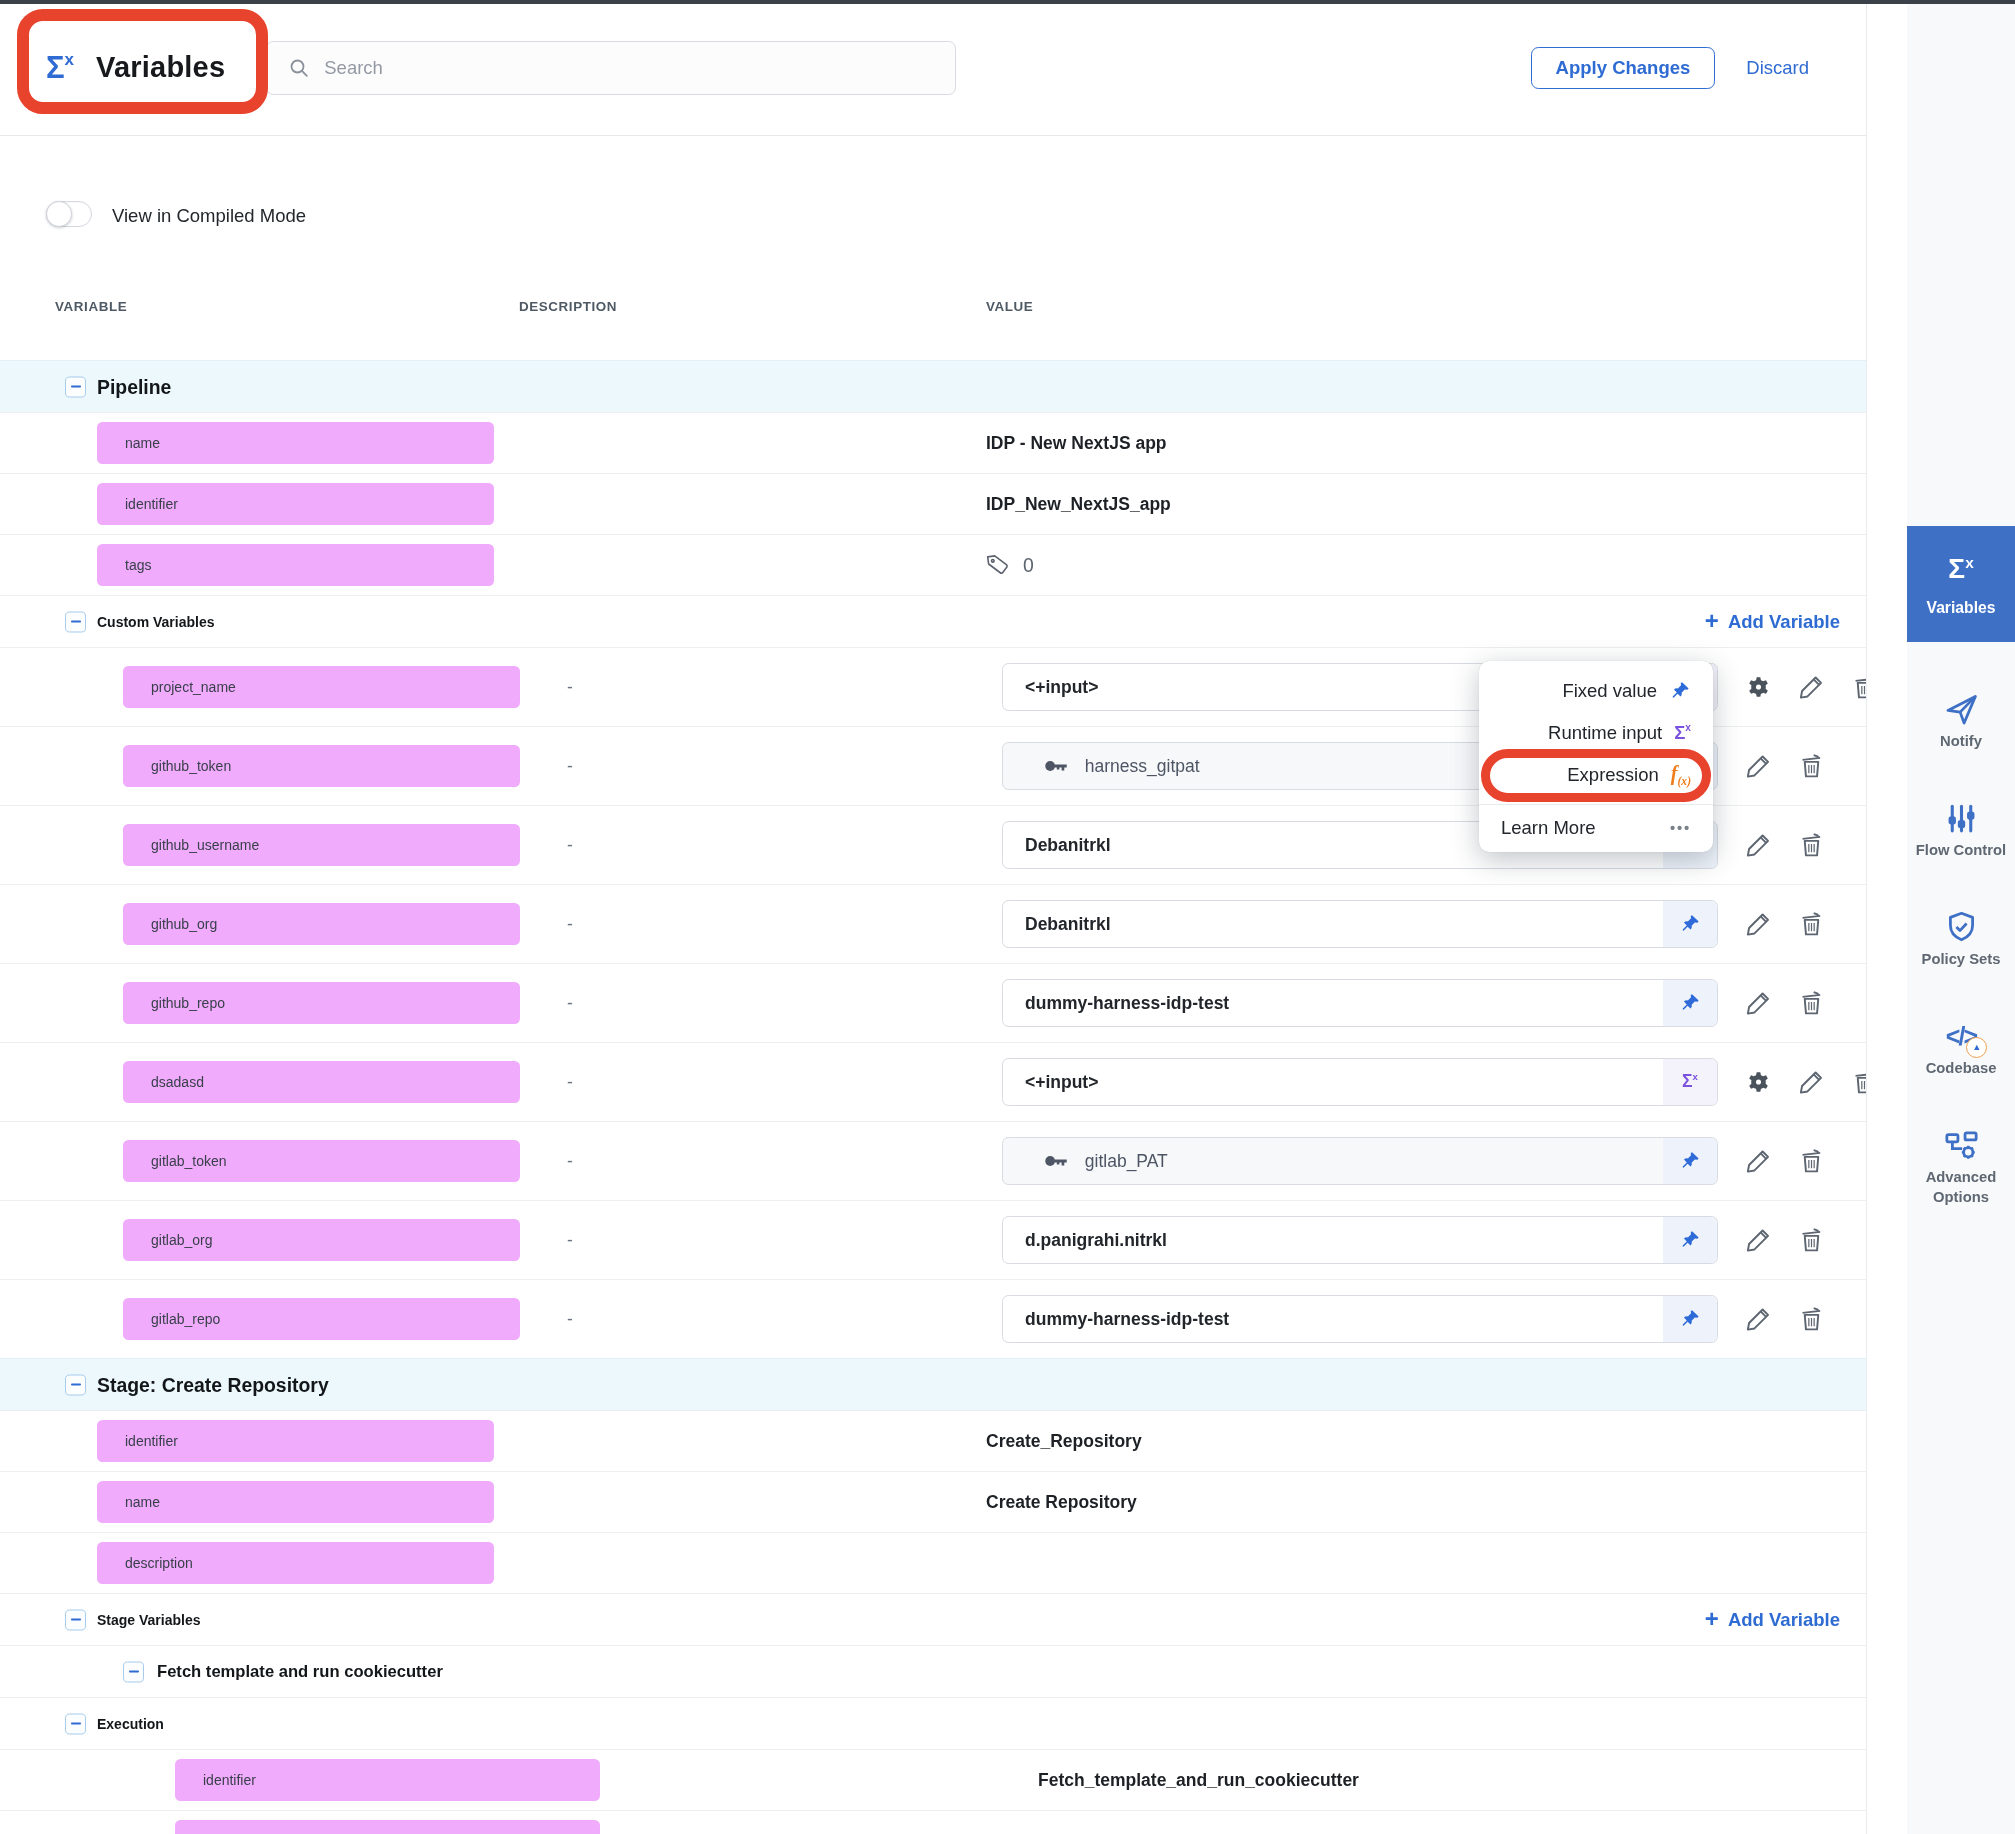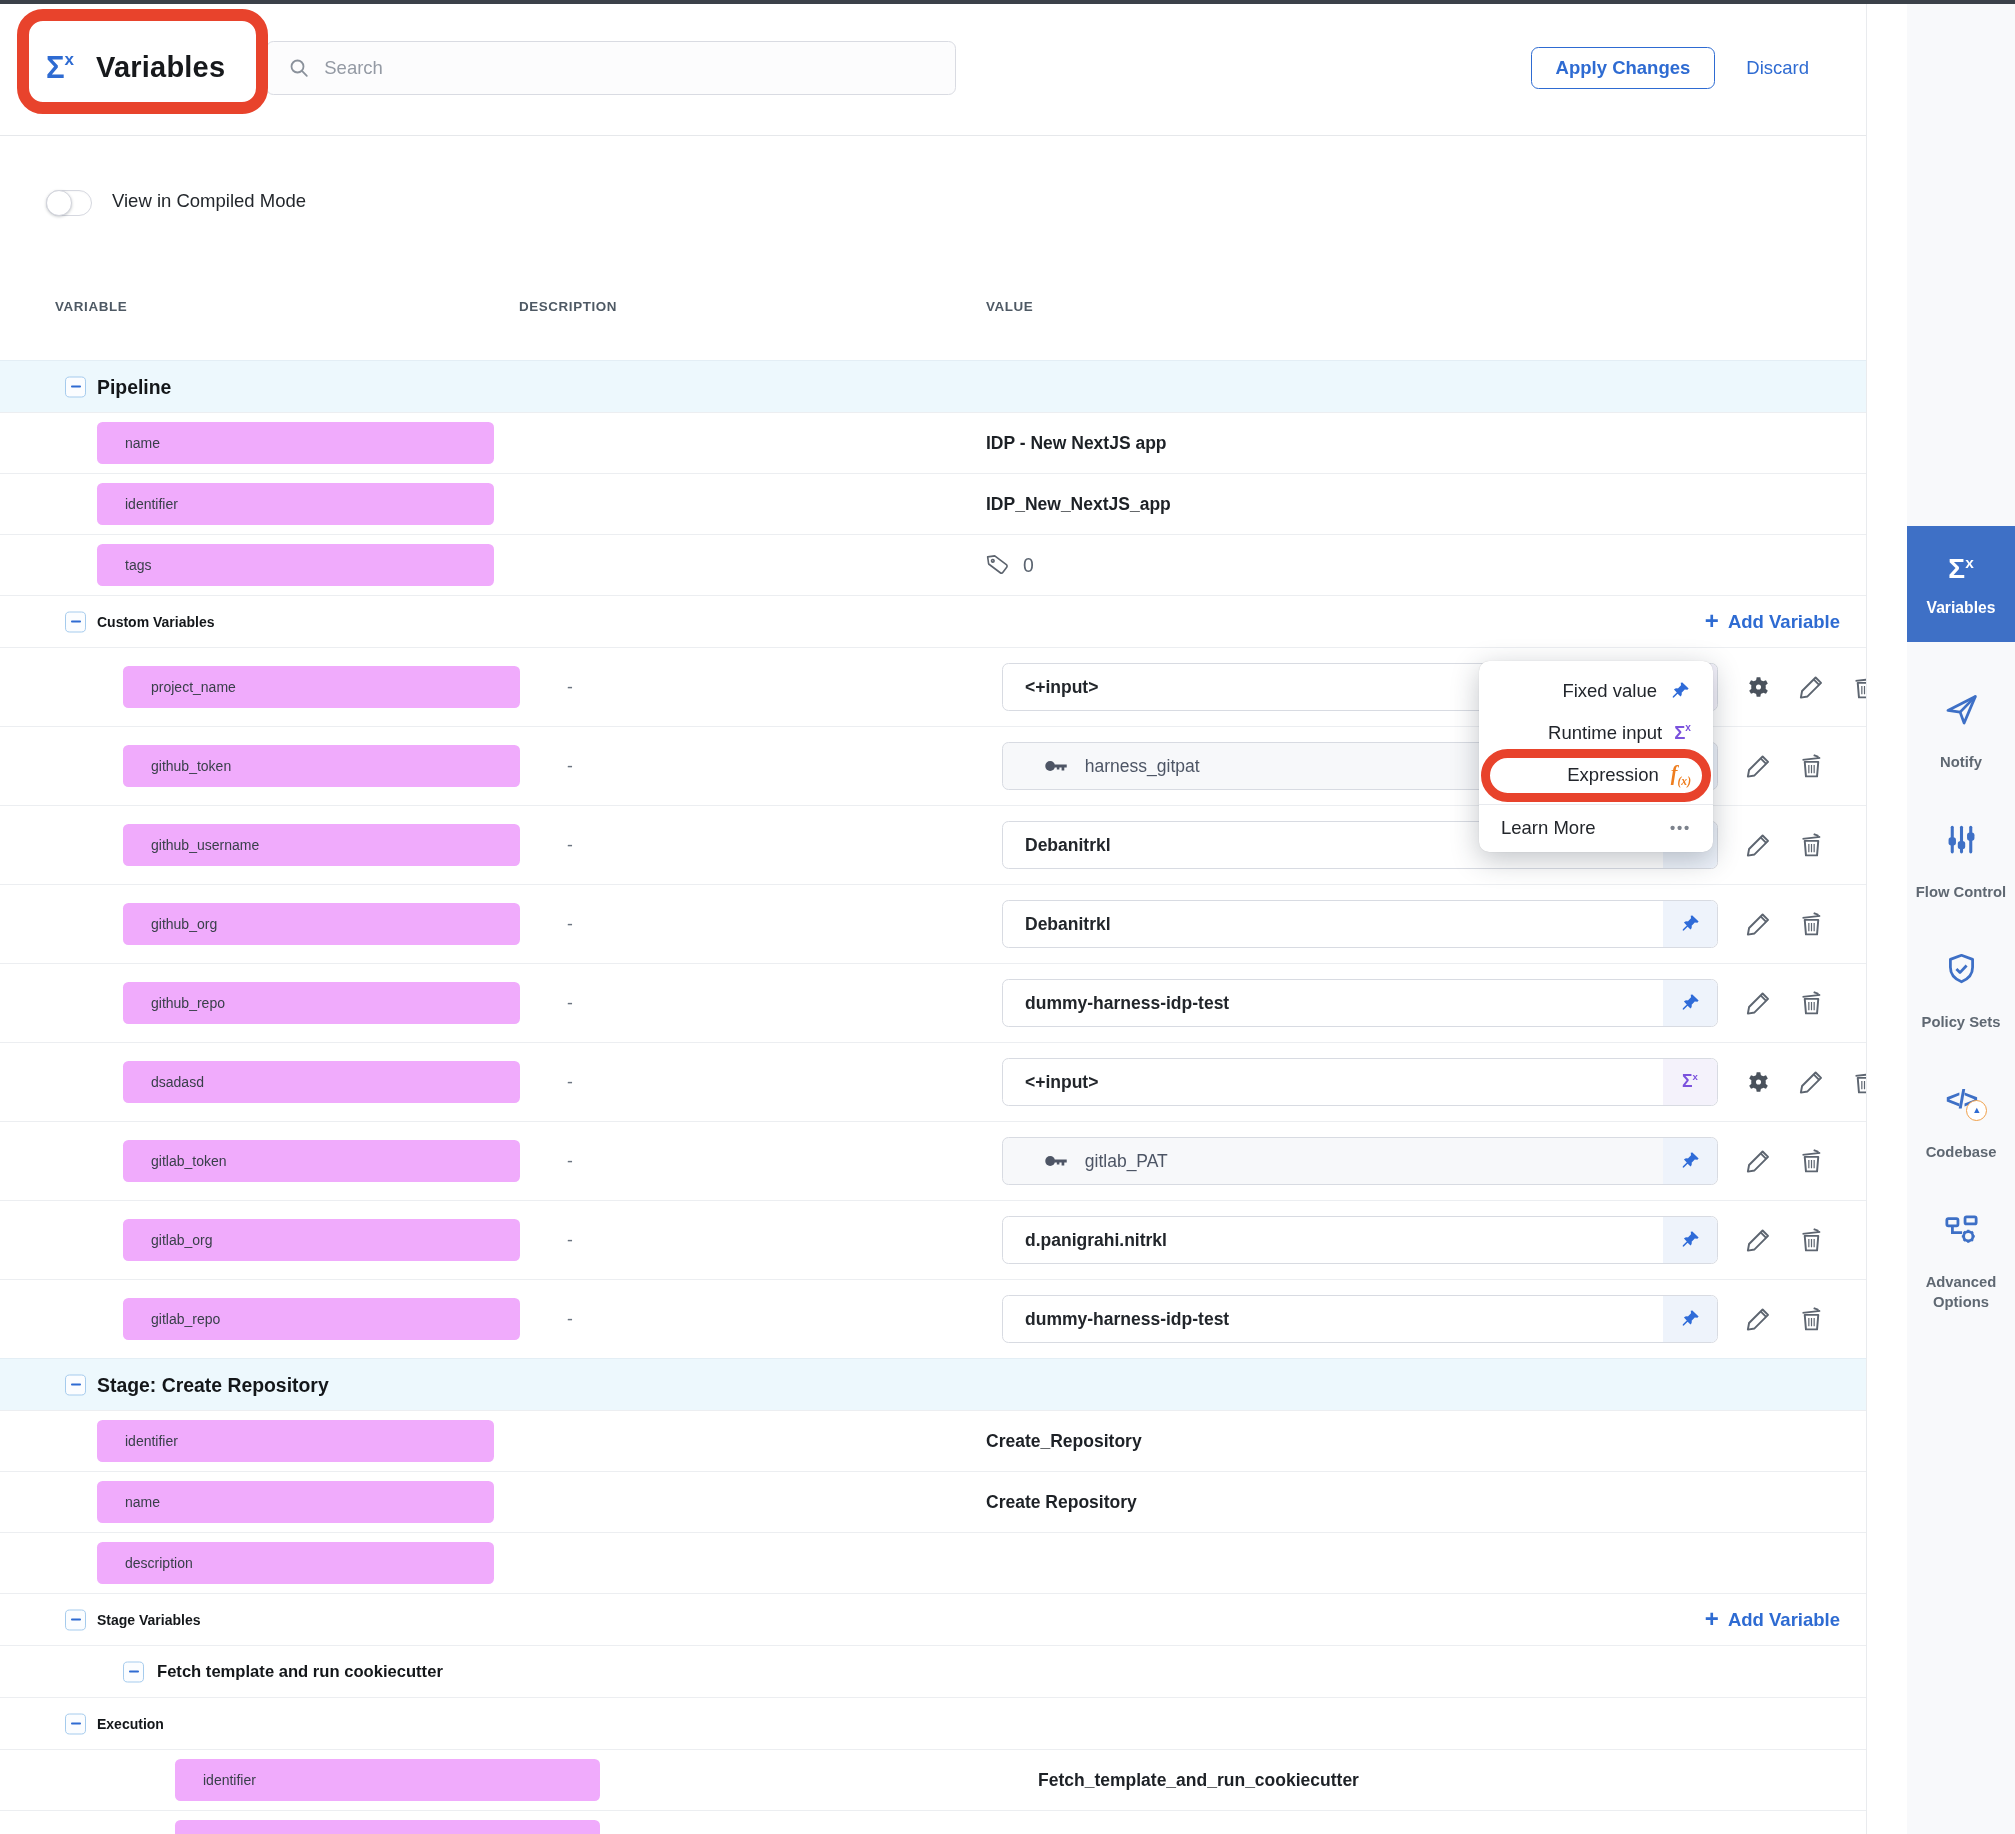--- a/index.html
+++ b/index.html
@@ -22,21 +22,21 @@
 
   .search { display:flex; align-items:center; gap:13px; margin-left:41px; width:690px; height:54px;
             border:0.9px solid #d9dbe2; border-radius:7.4px; background:#fcfcfd; padding:0 20px; }
   .search svg { width:24px; height:24px; color:#8a919b; flex:0 0 auto; }
   .search .ph { font-size:18.5px; color:#949aa4; }
 
   .apply-btn { margin-left:auto; height:42px; padding:0 24px; border:1.8px solid #2e6bd2; border-radius:7.4px;
                background:#fff; color:#2e6bd2; font-size:18.5px; font-weight:600; font-family:inherit; }
   .discard-link { margin:0 57px 0 31px; color:#2e6bd2; font-size:18.5px; font-weight:500; text-decoration:none; }
 
-  .toggle-row { display:flex; align-items:flex-start; gap:20px; margin:54px 0 0 46px; height:37px; }
+  .toggle-row { display:flex; align-items:flex-end; gap:20px; margin:54px 0 0 46px; height:37px; }
   .toggle { position:relative; width:46px; height:26px; border:0.9px solid #d6d8e0; border-radius:14.8px; background:#fff; box-shadow:inset 0 0.9px 1.8px rgba(0,0,0,.03); }
   .toggle .knob { position:absolute; left:-0.9px; top:-0.9px; width:26px; height:26px; border-radius:50%;
                   background:#fff; border:0.9px solid #d2d4dc; box-shadow:0 0.9px 2.8px rgba(40,50,60,.25); }
   .toggle-label { font-size:18.5px; color:#23272c; }
 
   .col-header { position:relative; margin-top:65px; height:48px; }
   .col-header span { position:absolute; top:7.4px; font-size:13.4px; font-weight:700; color:#4e5964; letter-spacing:0.6px; }
   .col-var { left:55px; } .col-desc { left:519px; } .col-val { left:986px; }
 
   
@@ -100,21 +100,21 @@
                font-size:18.5px; color:#23262b; border-radius:0 0 9.2px 9.2px; }
   .dd-more { color:#7c828c; font-weight:700; letter-spacing:1.8px; font-size:14.8px; }
 
   
   .gutter { width:40px; background:#fff; }
   .rail { width:108px; background:#f8f9fb; display:flex; flex-direction:column; align-items:center; }
   .rail-item { width:100%; display:flex; flex-direction:column; align-items:center; margin-top:48px; cursor:pointer; }
   .rail-item.first { margin-top:526px; }
   .rail-item .r-icon { width:39px; height:39px; display:flex; align-items:center; justify-content:center; color:#3e70c6; }
   .rail-item .r-icon svg { width:37px; height:37px; }
-  .rail-item .r-label { margin-top:23px; font-size:14.8px; font-weight:600; color:#5f6872; text-align:center; line-height:20px; width:96px; }
+  .rail-item .r-label { margin-top:2px; font-size:14.8px; font-weight:600; color:#5f6872; text-align:center; line-height:20px; width:96px; }
   .rail-item.active { background:#3e70c6; height:116px; justify-content:center; margin-top:526px; gap:5.5px; }
   .rail-item.active .r-icon { color:#fff; font-size:28px; }
   .rail-item.active .r-label { color:#fff; font-weight:700; font-size:15.7px; margin-top:3.7px; }
   .code-ic { position:relative; color:#3e70c6; font-weight:700; font-size:25px; letter-spacing:-1.8px; }
   .code-badge { position:absolute; right:-11px; bottom:-6.5px; width:21px; height:21px; border:1.8px solid #f0a04a; border-radius:50%;
                 background:#fff; display:flex; align-items:center; justify-content:center; font-size:9.2px; color:#2e6bd2; letter-spacing:0; }
 </style>
 </head>
 <body>
 

